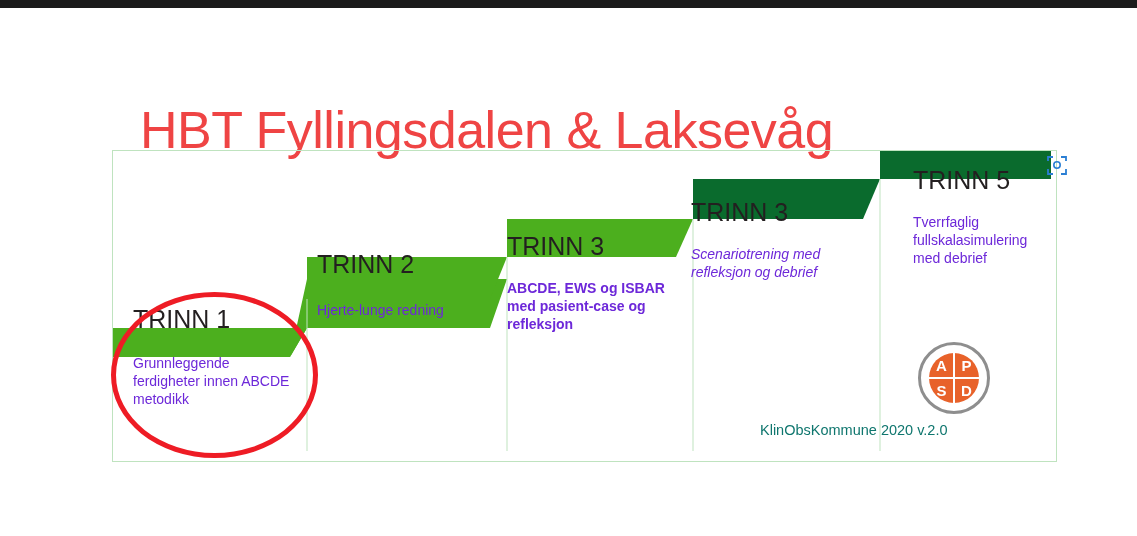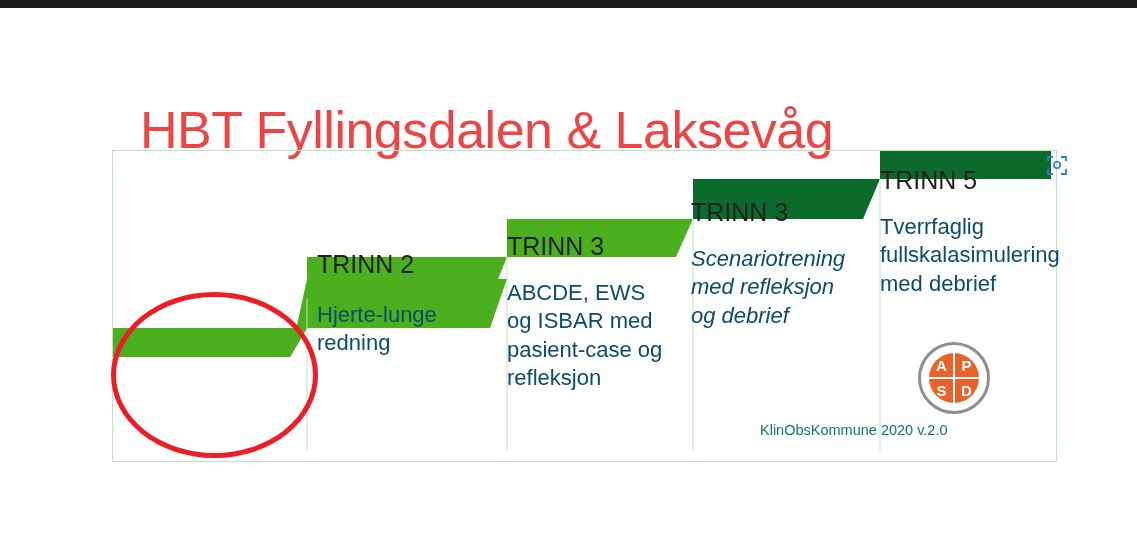--- a/index.html
+++ b/index.html
@@ -52,22 +52,22 @@
     position: absolute;
   }
   .step-label {
     font-size: 25px;
     color: #231f20;
     font-family: "Liberation Sans", sans-serif;
     white-space: nowrap;
     line-height: 1.1;
   }
   .step-desc {
-    font-size: 22px;
-    color: #0c4a6e;
+    font-size: 14px;
+    color: #6d28d9;
     line-height: 1.30;
     font-family: "Liberation Sans", sans-serif;
   }
 
   
   svg.stairs {
     position: absolute;
     left: 0; top: 0;
     width: 945px;
     height: 312px;
@@ -177,37 +177,41 @@
       <polygon points="394,106 563,106 580,68 394,68" fill="#4caf1e"></polygon>
       <polygon points="580,68 750,68 767,28 580,28" fill="#0a6b2d"></polygon>
       <polygon points="767,28 938,28 938,0 767,0" fill="#0a6b2d"></polygon>
 
       <line x1="194" y1="148" x2="194" y2="300" stroke="#bfe3bf" stroke-width="1"></line>
       <line x1="394" y1="106" x2="394" y2="300" stroke="#bfe3bf" stroke-width="1"></line>
       <line x1="580" y1="68" x2="580" y2="300" stroke="#bfe3bf" stroke-width="1"></line>
       <line x1="767" y1="28" x2="767" y2="300" stroke="#bfe3bf" stroke-width="1"></line>
     </svg>
 
+    <div class="step" style="left:20px; top:155px;">
+      <div class="step-label">TRINN 1</div>
+      <div class="step-desc" style="margin-top:20px; width:160px;">Grunnleggende ferdigheter innen ABCDE metodikk</div>
+    </div>
 
     <div class="step" style="left:204px; top:100px;">
       <div class="step-label">TRINN 2</div>
       <div class="step-desc" style="margin-top:22px; width:170px;">Hjerte-lunge redning</div>
     </div>
 
     <div class="step" style="left:394px; top:82px;">
       <div class="step-label">TRINN 3</div>
-      <div class="step-desc" style="margin-top:18px; width:165px;">ABCDE, EWS og ISBAR med pasient-case og refleksjon</div>
+      <div class="step-desc" style="margin-top:18px; width:165px;font-weight:bold;">ABCDE, EWS og ISBAR med pasient-case og refleksjon</div>
     </div>
 
     <div class="step" style="left:578px; top:48px;">
       <div class="step-label">TRINN 3</div>
       <div class="step-desc" style="margin-top:18px; width:172px;font-style:italic;">Scenariotrening med refleksjon og debrief</div>
     </div>
 
-    <div class="step" style="left:767px; top:16px;">
+    <div class="step" style="left:767px; top:16px;padding-left:33px;">
       <div class="step-label">TRINN 5</div>
       <div class="step-desc" style="margin-top:18px; width:145px;">Tverrfaglig fullskalasimulering med debrief</div>
     </div>
 
   </div>
 
   <div class="ellipse"></div>
 
   <div class="apsd">
     <div class="ring"></div>

